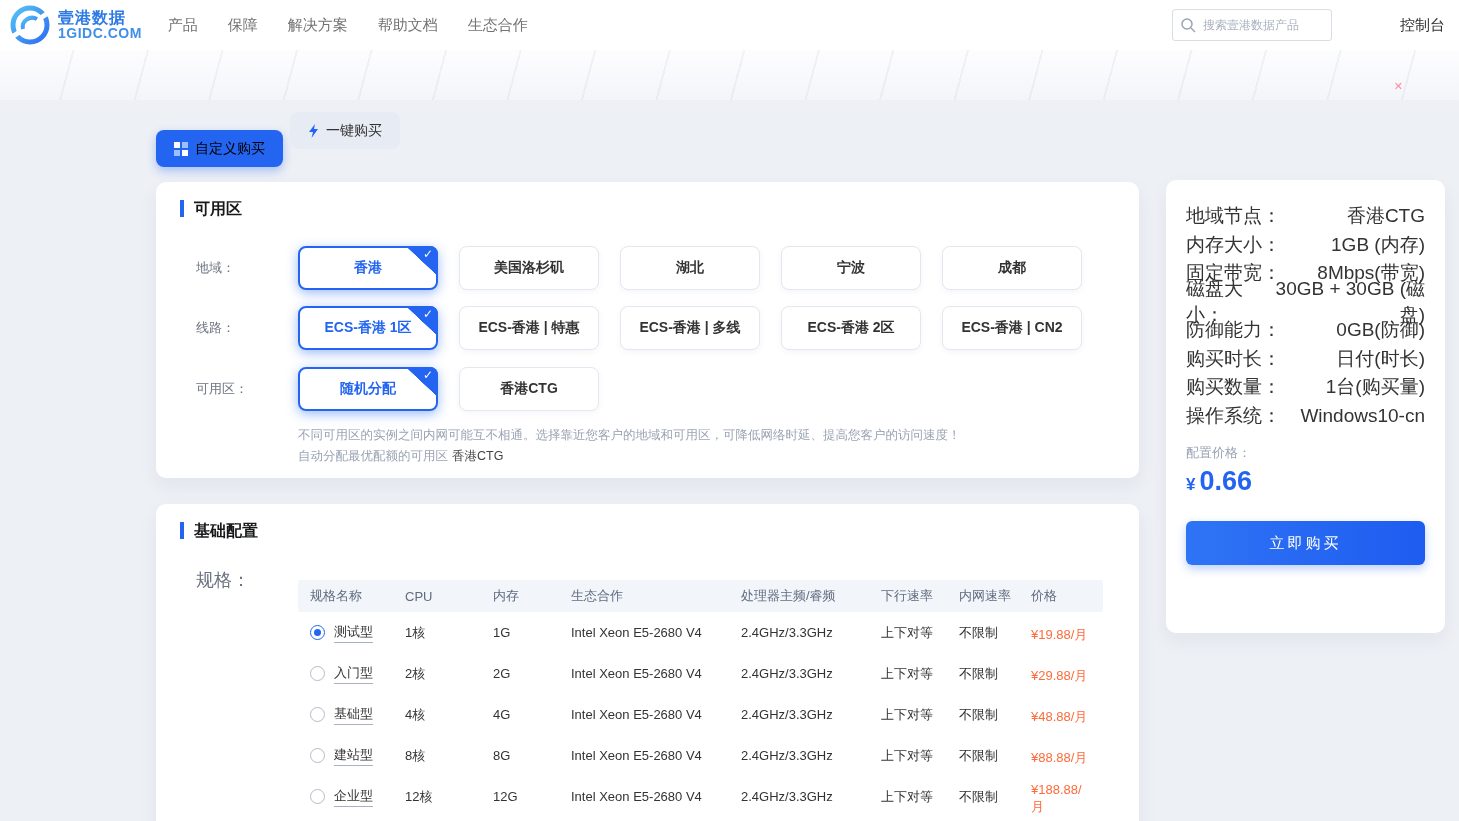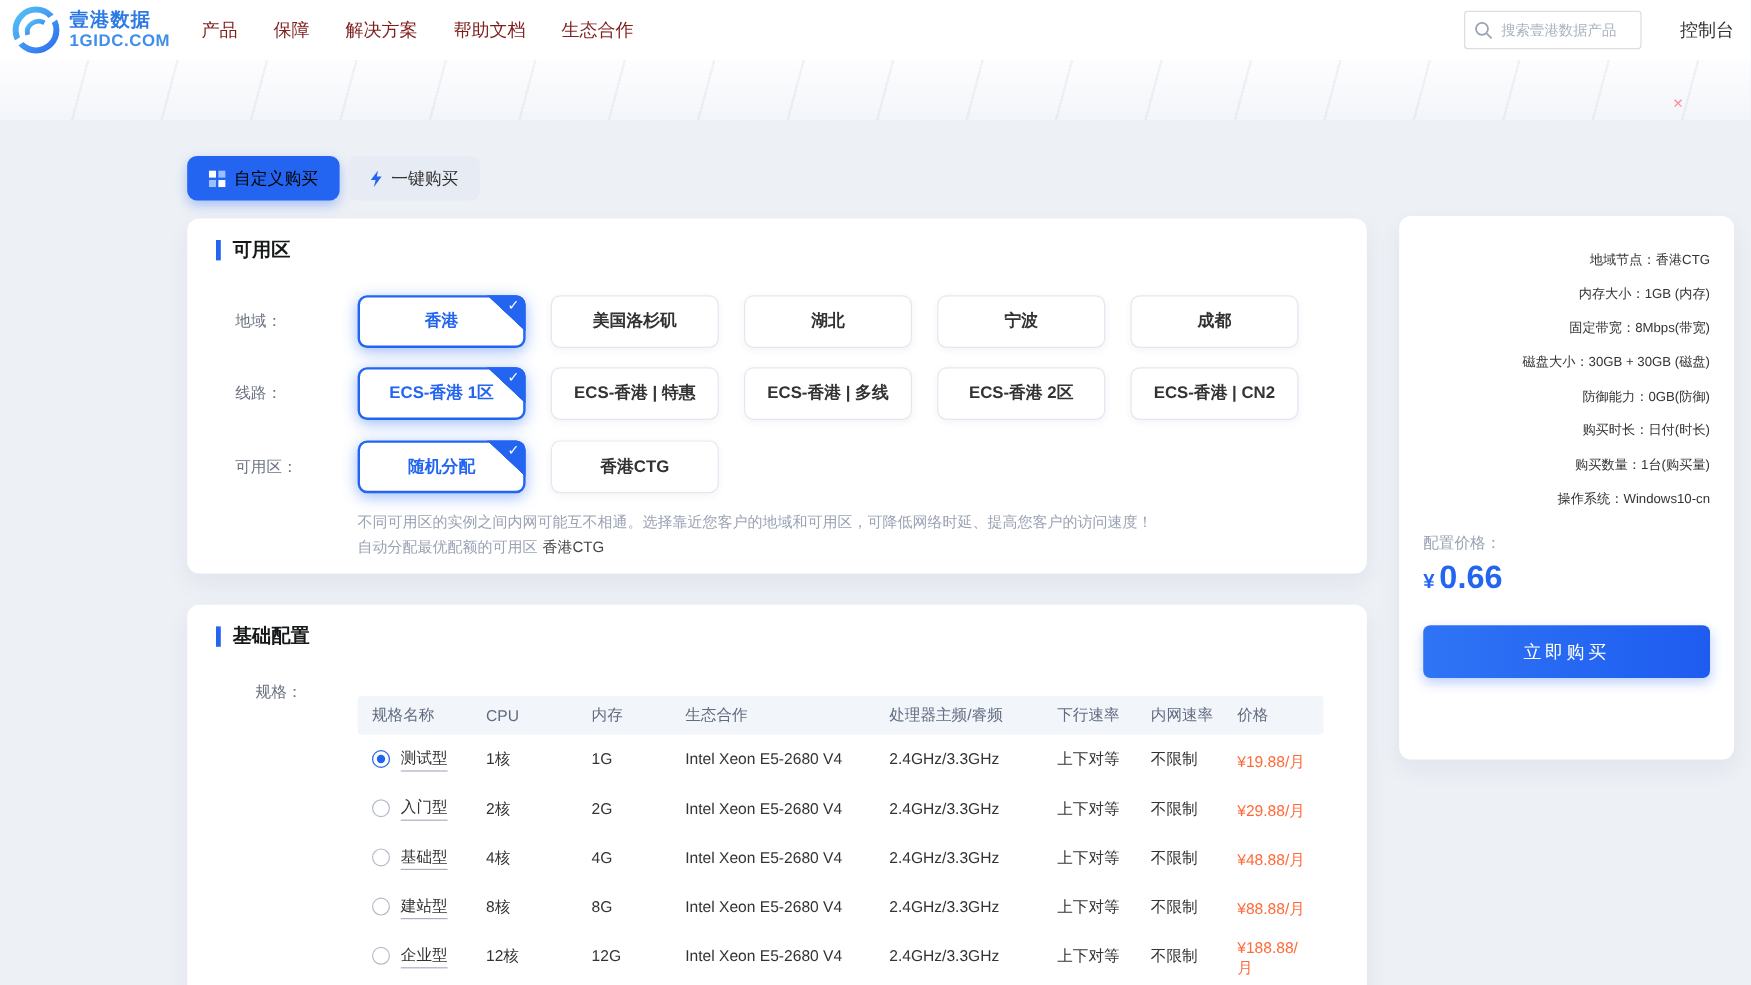--- a/index.html
+++ b/index.html
@@ -6,40 +6,40 @@
   html,body { width:1459px; height:821px; overflow:hidden; }
   body { background:#edf0f5; position:relative; }
 
   
   .navbar { position:absolute; top:0; left:0; width:1459px; height:50px; background:#fff; display:flex; align-items:center; z-index:10; }
   .logo { display:flex; align-items:center; margin-left:8px; cursor:pointer; }
   .logo-text { margin-left:4px; line-height:1.1; }
   .logo-title { color:#2d7ae4; font-weight:bold; font-size:16px; letter-spacing:1px; }
   .logo-sub { color:#3f8fe8; font-size:14px; font-weight:bold; letter-spacing:.5px; }
   .nav-items { display:flex; gap:30px; margin-left:26px; }
-  .nav-item { font-size:15px; color:#7f1d1d; cursor:pointer; white-space:nowrap; }
+  .nav-item { font-size:15px; color:#737373; cursor:pointer; white-space:nowrap; }
   .nav-right { margin-left:auto; display:flex; align-items:center; }
-  .search-box { position:relative; width:148px; height:32px; margin-right:32px; }
+  .search-box { position:relative; width:160px; height:32px; margin-right:68px; }
   .search-box input { width:100%; height:100%; border:1px solid #d8dde6; border-radius:3px; padding:0 8px 0 30px; font-size:12px; color:#333; outline:none; background:#fff; }
   .search-box input::placeholder { color:#aab2c0; }
   .search-box svg { position:absolute; left:8px; top:8px; }
   .console-link { font-size:15px; color:#333; margin-right:14px; cursor:pointer; white-space:nowrap; }
 
   
   .banner { position:absolute; top:50px; left:0; width:1459px; height:50px;
     background:
       repeating-linear-gradient(105deg, transparent 0 70px, rgba(185,194,210,.18) 70px 72px),
       linear-gradient(180deg,#fdfdfe 0%, #f3f5f9 100%);
   }
   .decor-cross { position:absolute; right:56px; top:30px; color:#ff8aa0; font-size:11px; }
 
   
   .tab { position:absolute; height:37px; border-radius:8px; display:flex; align-items:center; gap:7px; font-size:14px; cursor:pointer; padding:0 18px; }
   .tab-custom { left:156px; top:130px; background:#2365f1; color:#000000; box-shadow:0 4px 10px rgba(35,101,241,.35); }
-  .tab-one { left:290px; top:130px; background:#e7ebf3; color:#333; }
+  .tab-one { left:290px; top:112px; background:#e7ebf3; color:#333; }
 
   
   .card { position:absolute; background:#fff; border-radius:10px; box-shadow:0 8px 20px rgba(40,60,100,.06); }
   .card-title { position:absolute; left:24px; top:18px; font-size:16px; font-weight:bold; color:#17181a; border-left:4px solid #2365f1; padding-left:10px; line-height:17px; }
 
   .zone-card { left:156px; top:182px; width:983px; height:296px;text-decoration:underline; }
   .zrow { position:absolute; left:40px; display:flex; align-items:center; }
   .zrow-1 { top:64px; } .zrow-2 { top:124px; } .zrow-3 { top:185px; }
   .zlabel { width:102px; font-size:13px; color:#6b7280; }
   .opts { display:flex; gap:21px; }
@@ -48,36 +48,36 @@
          box-shadow:0 2px 6px rgba(30,50,90,.05); cursor:pointer; }
   .opt.selected { border:2px solid #2365f1; color:#2365f1; box-shadow:0 3px 12px rgba(35,101,241,.45); }
   .corner { position:absolute; top:-2px; right:-2px; width:32px; height:30px;
             background:linear-gradient(to top right, transparent 49%, #2365f1 50%);
             border-radius:0 8px 0 0; color:#fff; font-size:12px; font-weight:bold;
             display:flex; align-items:flex-start; justify-content:flex-end; padding:1px 5px 0 0; }
   .zone-notes { position:absolute; left:142px; top:243px; font-size:12.5px; color:#9aa3b3; line-height:21px; }
   .zone-note2 b { color:#444; font-weight:normal; margin-left:4px; }
 
   .config-card { left:156px; top:504px; width:983px; height:360px; }
-  .spec-label { position:absolute; left:57px; top:64px; font-size:13px; color:#6b7280; }
+  .spec-label { position:absolute; left:40px; top:64px; font-size:18px; color:#6b7280; }
   .spec-table { position:absolute; left:142px; top:52px; width:805px;margin-top:24px; }
   .thead { display:flex; background:#f2f5fa; border-radius:3px; height:32px; align-items:center; }
   .th { font-size:13px; color:#616c80; padding-left:12px; }
   .trow { display:flex; min-height:41px; align-items:center; cursor:pointer; }
   .td { font-size:13px; color:#333; padding-left:12px; display:flex; align-items:center; }
   .c1{width:95px;} .c2{width:88px;} .c3{width:78px;} .c4{width:170px;} .c5{width:140px;} .c6{width:78px;} .c7{width:72px;} .c8{width:84px; padding-right:10px;}
   .td.c8 { color:#ff6a3a; display:block; line-height:17px; padding-top:3px; }
   .radio { width:15px; height:15px; border:1px solid #b5bcc9; border-radius:50%; margin-right:9px; position:relative; flex:none; background:#fff; }
   .radio.on { border-color:#2365f1; }
   .radio.on::after { content:""; position:absolute; left:3px; top:3px; width:7px; height:7px; border-radius:50%; background:#2365f1; }
   .spec-name { border-bottom:1px solid #a9b1bf; padding-bottom:1px; }
 
   
   .summary-card { left:1166px; top:180px; width:279px; height:453px; padding:22px 20px; }
-  .srow { display:flex; justify-content:flex-end; align-items:center; height:28.5px; font-size:11px; }
+  .srow { display:flex; justify-content:space-between; align-items:center; height:28.5px; font-size:19px; }
   .srow .sl { color:#333; }
   .srow .sv { color:#333; text-align:right; }
   .price-label { margin-top:14px; font-size:13px; color:#9aa3b3; }
   .price-line { margin-top:4px; color:#2365f1; font-weight:bold; }
   .price-cur { font-size:17px; margin-right:4px; }
   .price-amt { font-size:27px; }
   .buy-btn { margin-top:24px; width:100%; height:44px; border:none; border-radius:6px; background:linear-gradient(90deg,#2f74f5,#1e5cf0);
              color:#fff; font-size:15px; letter-spacing:3px; cursor:pointer; box-shadow:0 4px 10px rgba(35,101,241,.3); }
 </style>
 </head>

